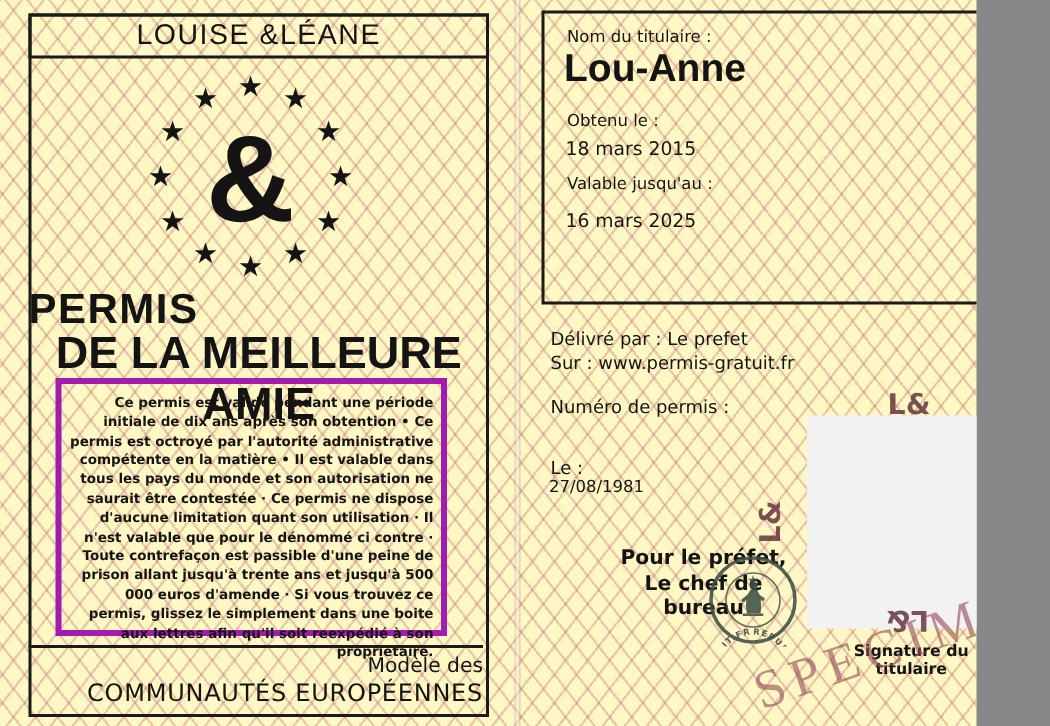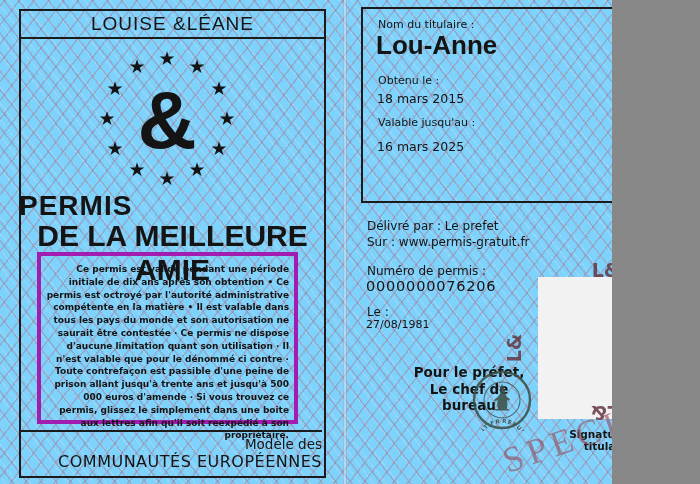--- a/index.html
+++ b/index.html
@@ -1,20 +1,21 @@
 <!DOCTYPE html>
 <html><head>
 <meta charset="utf-8">
 <style>
   html,body{margin:0;padding:0;background:#888;}
   .card{
     position:relative; width:612px; height:484px; overflow:hidden;
-    background:#7dd3fc;
+    background:#fef9c3;
     font-family:"DejaVu Sans","Liberation Sans",sans-serif;
     color:#141414;
+    padding-left:39px;
   }
   
   .card::before{
     content:""; position:absolute; inset:0; z-index:0; pointer-events:none;
     background:
       repeating-linear-gradient(52deg,  rgba(183,80,100,0) 0 10px, rgba(183,80,100,0.28) 10px 11.6px),
       repeating-linear-gradient(-52deg, rgba(183,80,100,0) 0 10px, rgba(183,80,100,0.28) 10px 11.6px),
       repeating-linear-gradient(52deg,  rgba(255,226,231,0) 0 4px, rgba(255,226,231,0.22) 4px 5px, rgba(255,226,231,0) 5px 10px);
   }
   .abs{position:absolute;}
@@ -117,21 +118,20 @@
     <div class="lab" style="top:107px">Valable jusqu'au :</div>
     <div class="val" style="top:130px">16 mars 2025</div>
   </div>
 
   <div class="abs issued">
     <div>Délivré par : Le prefet</div>
     <div>Sur : www.permis-gratuit.fr</div>
   </div>
 
   <div class="abs permit-lab">Numéro de permis :</div>
-  <div class="abs permit-val">0000000076206</div>
   <div class="abs date-lab">Le :</div>
   <div class="abs date-val">27/08/1981</div>
 
   <div class="abs prefect">
     <div>Pour le préfet,</div>
     <div>Le chef de bureau</div>
   </div>
 
   <svg class="abs stamp" viewBox="0 0 62 62">
     <circle cx="31" cy="31" r="28" fill="none" stroke="#3d5046" stroke-width="2.4" opacity="0.88"></circle>

